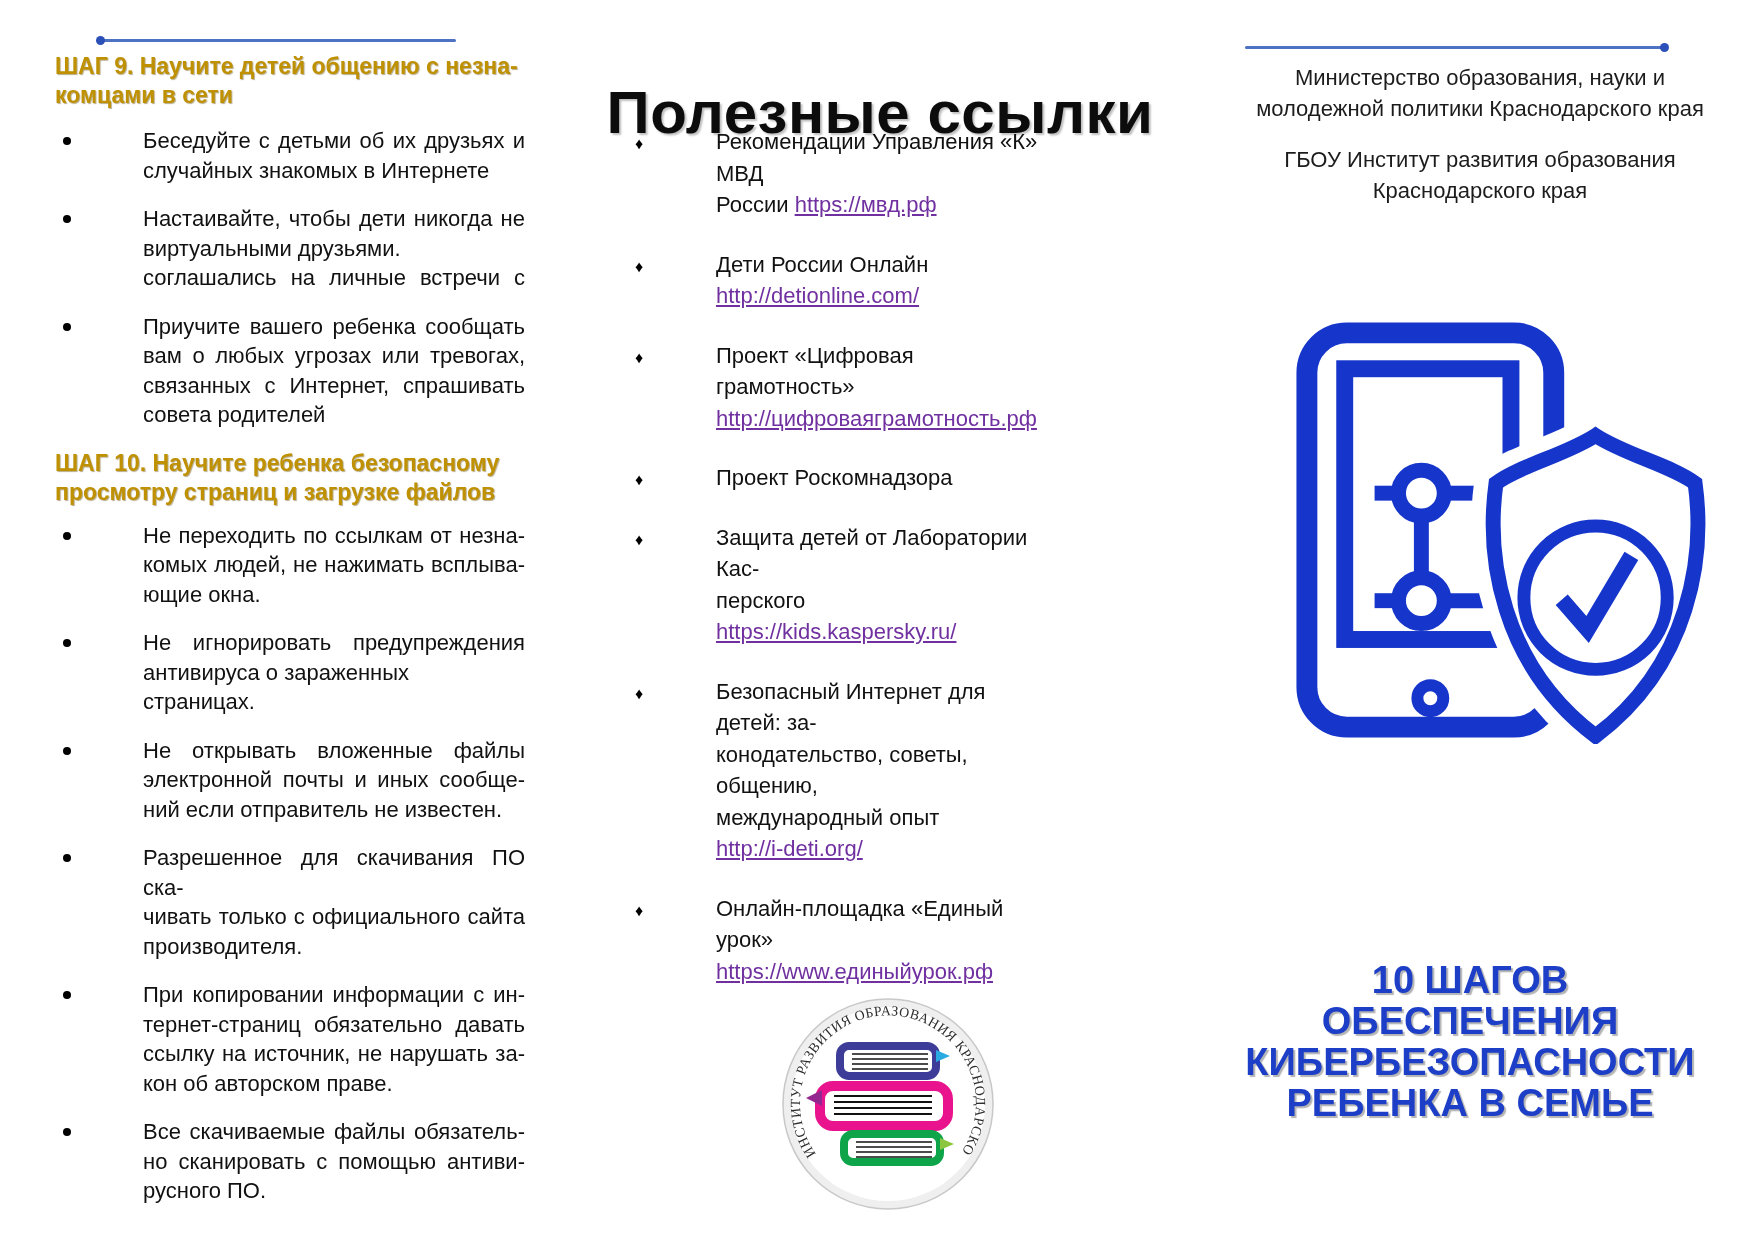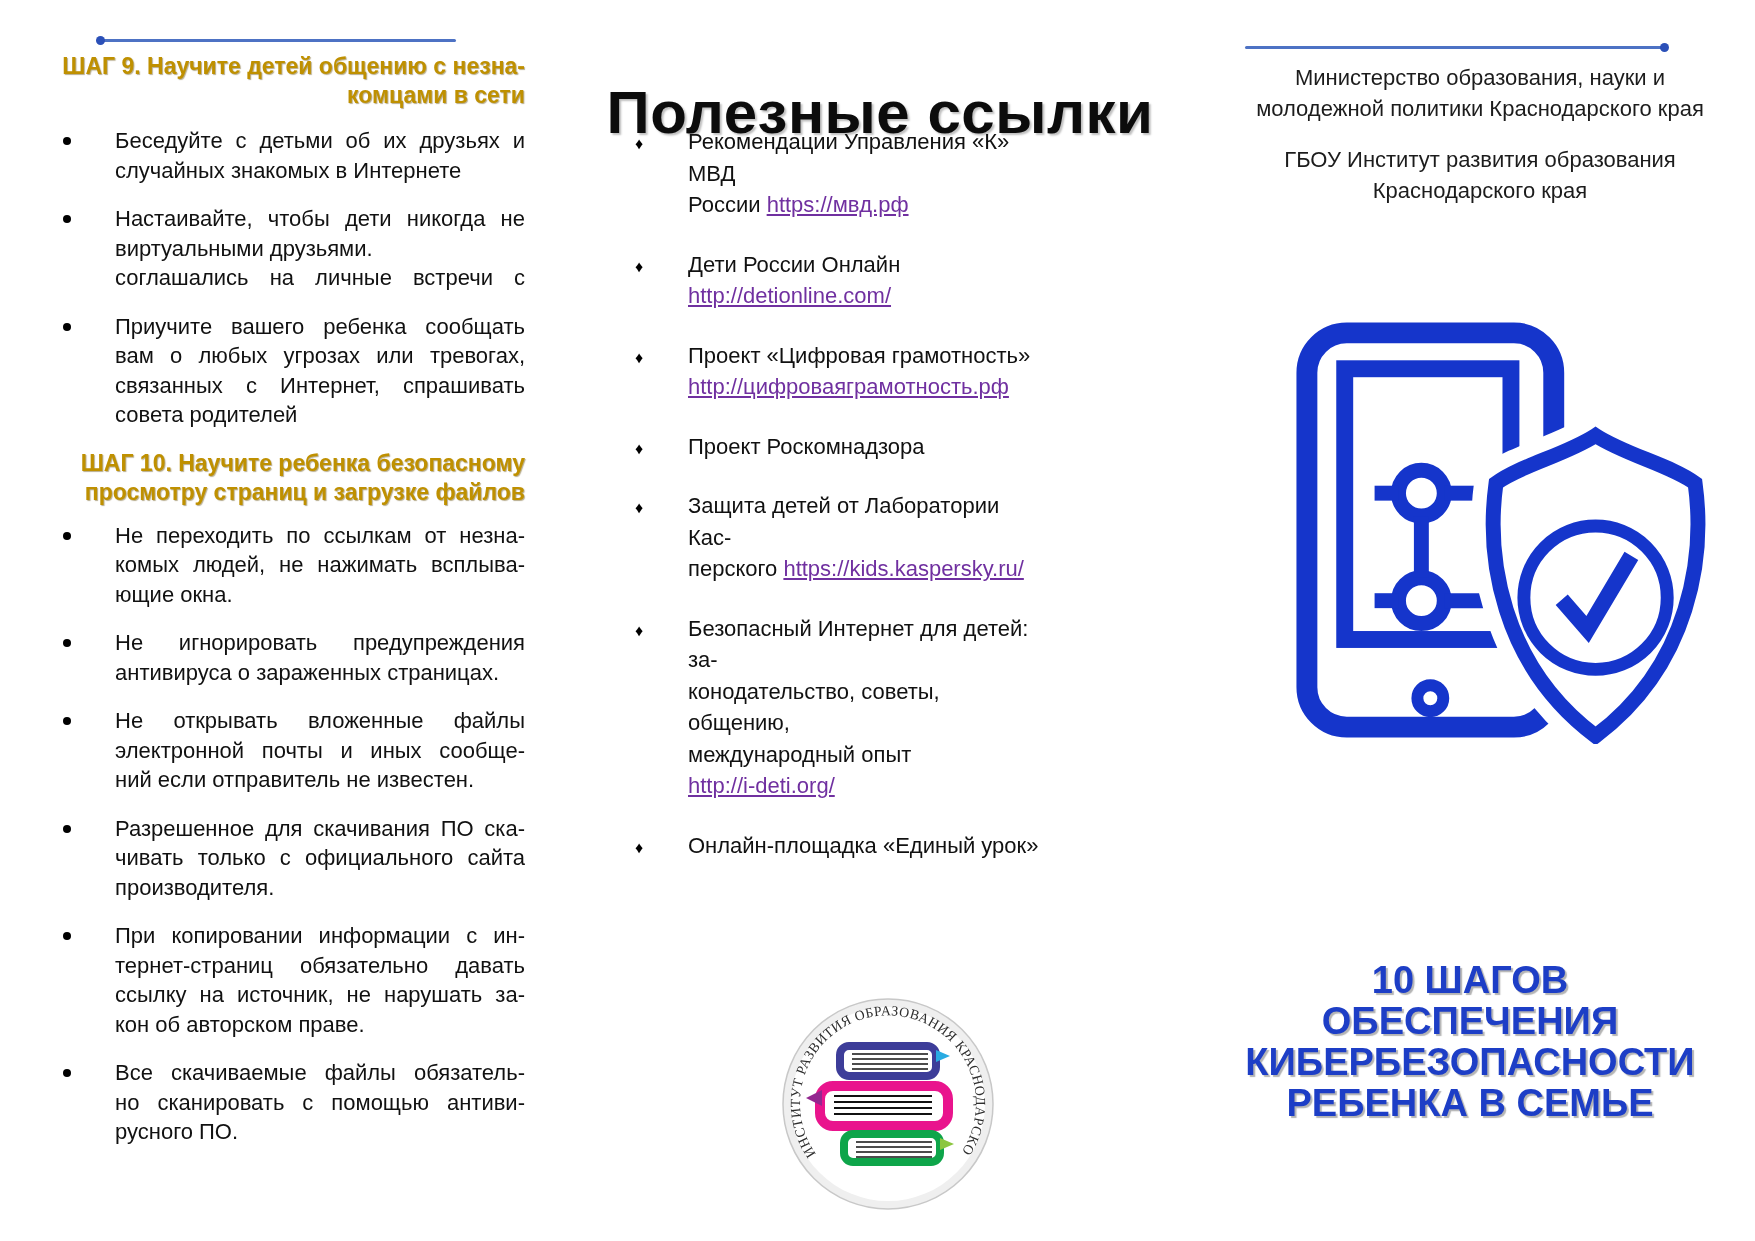--- a/index.html
+++ b/index.html
@@ -16,27 +16,27 @@
   
   .deco-line{position:absolute;height:3px;background:var(--line-blue);border-radius:2px;}
   .deco-line .enddot{position:absolute;width:9px;height:9px;border-radius:50%;background:var(--dot-blue);top:-3px;}
   .deco-left{left:100px;top:39px;width:356px;}
   .deco-left .enddot{left:-4px;}
   .deco-right{left:1245px;top:46px;width:420px;}
   .deco-right .enddot{right:-4px;}
   
   .col-left{position:absolute;left:55px;top:42px;width:470px;}
   .ghead{margin:10px 0 16px 0;font-size:23px;font-weight:bold;line-height:29px;color:var(--gold);
-         text-align:right;text-shadow:1px 1px 1px rgba(95,70,0,.45);}
+         text-align:left;text-shadow:1px 1px 1px rgba(95,70,0,.45);}
   .ghead .hl{display:block;}
   .g10{margin:1px 0 14px 0;}
   ul.blist{list-style:none;margin:0;padding:0;}
   ul.blist li{position:relative;padding-left:60px;margin:0 0 19px 0;font-size:22px;line-height:29.5px;}
   .bdot{position:absolute;left:8px;top:11px;width:8px;height:8px;border-radius:50%;background:#000;}
-  .ln{display:block;text-align:left;}
+  .ln{display:block;text-align:left;margin-left:28px;}
   .col-left .j{text-align:justify;text-align-last:justify;}
   
   .mid-title{position:absolute;left:600px;top:48px;width:560px;text-align:center;
              font-size:60px;line-height:50px;color:#0c0c0c;letter-spacing:.5px;
              text-shadow:2px 2px 2px rgba(0,0,0,.25);}
   .col-mid{position:absolute;left:560px;top:126px;width:480px;}
   ul.dlist{list-style:none;margin:0;padding:0;}
   ul.dlist li{position:relative;padding-left:128px;margin:0 0 28px 0;font-size:22px;line-height:31.5px;}
   .bdiam{position:absolute;left:75px;top:2px;font-size:16px;color:#000;}
   a.link{color:var(--link-purple);text-decoration:underline;cursor:pointer;}
@@ -166,20 +166,21 @@
     <li>
       <span class="bdiam">♦</span>
       <span class="ln">Безопасный Интернет для детей: за-</span>
       <span class="ln">конодательство, советы, общению,</span>
       <span class="ln">международный опыт</span>
       <span class="ln"><a class="link">http://i-deti.org/</a></span>
     </li>
     <li>
       <span class="bdiam">♦</span>
       <span class="ln">Онлайн-площадка  «Единый урок»</span>
+      <span class="ln"><a class="link">https://www.единыйурок.рф</a></span>
     </li>
   </ul>
 </section>
 
 <svg class="logo" viewBox="0 0 212 212">
   <circle cx="106" cy="106" r="105" fill="#efefef" stroke="#c8c8c8" stroke-width="1.5"></circle>
   <circle cx="106" cy="106" r="97" fill="#ffffff"></circle>
   <defs>
     <path id="ringPath" d="M 34,156 A 88,88 0 1 1 178,156" fill="none"></path>
   </defs>

